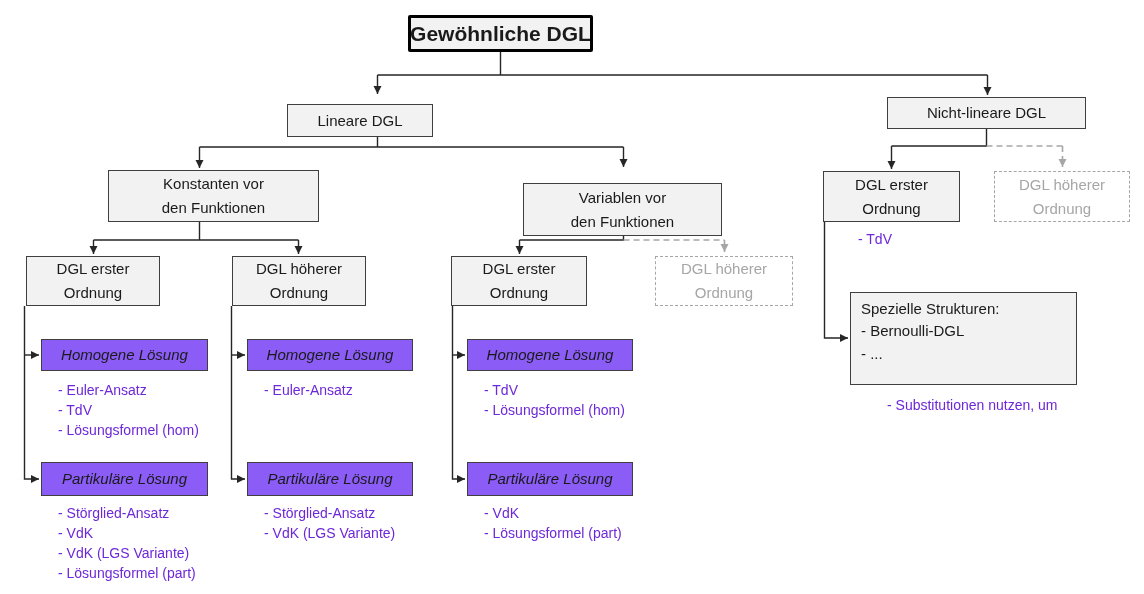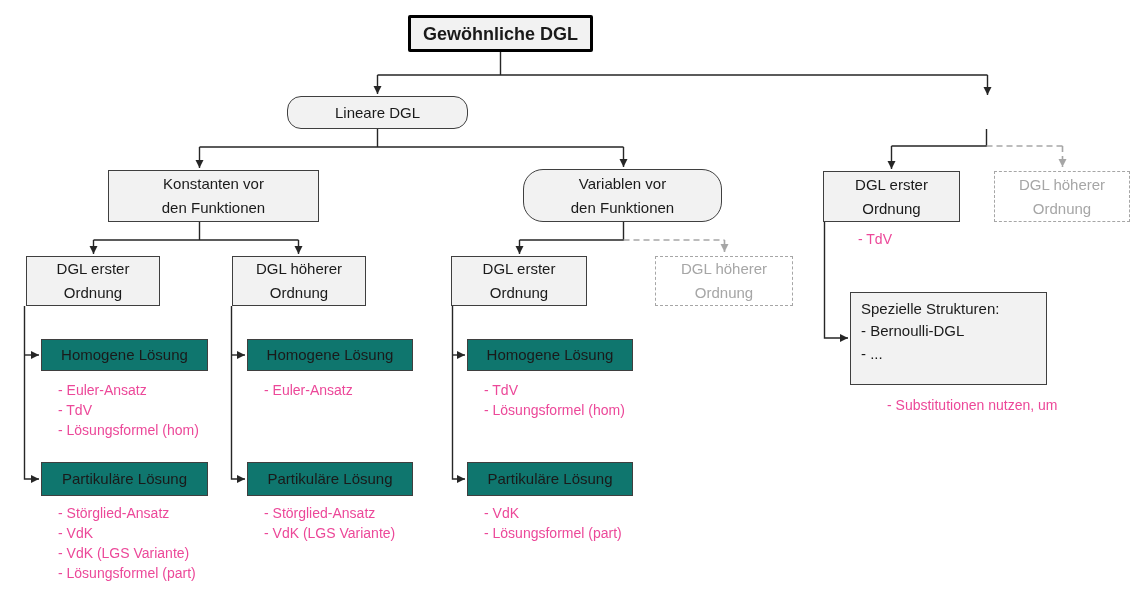--- a/index.html
+++ b/index.html
@@ -34,38 +34,38 @@
     flex-direction: column;
     align-items: center;
     justify-content: center;
     text-align: center;
     white-space: nowrap;
   }
   .box.root {
     border: 3px solid #000000;
     border-radius: 2px;
     font-weight: bold;
-    font-size: 18px;
-  }
-  .box.white { background: #0f766e; }
+    font-size: 21px;
+  }
+  .box.white { background: #8b5cf6; font-style: italic; }
   .box.dashed {
     background: #ffffff;
     border: 1.6px dashed #a6a6a6;
     color: #a6a6a6;
   }
   .box.leftalign {
     align-items: flex-start;
     text-align: left;
     justify-content: flex-start;
     padding: 5px 8px 0 10px;
     line-height: 22.4px;
   }
   .bullets {
     position: absolute;
-    color: #ec4899;
+    color: #6d28d9;
     font-size: 14px;
     line-height: 20px;
     white-space: nowrap;
     text-align: left;
   }
   .note { line-height: 18px; text-align: right; }
 </style>
 </head>
 <body>
 
@@ -107,29 +107,32 @@
       <path d="M724.5,240 V252" marker-end="url(#arwg)"></path>
       <path d="M986.5,146 H1062.5"></path>
       <path d="M1062.5,146 V167" marker-end="url(#arwg)"></path>
     </g>
   </svg>
 
   <div class="box root" style="left:408px; top:15px; width:185px; height:37px;">
       <div>Gewöhnliche DGL</div>
     </div>
 
-  <div class="box" style="left:287px; top:96px; width:181px; height:33px;border-radius:14px;">
+  <div class="box" style="left:287px; top:104px; width:146px; height:33px;">
       <div>Lineare DGL</div>
+    </div>
+  <div class="box" style="left:887px; top:97px; width:199px; height:32px;">
+      <div>Nicht-lineare DGL</div>
     </div>
 
   <div class="box" style="left:108px; top:170px; width:211px; height:52px;">
       <div>Konstanten vor</div>
       <div>den Funktionen</div>
     </div>
-  <div class="box" style="left:523px; top:169px; width:199px; height:53px;border-radius:20px;">
+  <div class="box" style="left:523px; top:183px; width:199px; height:53px;">
       <div>Variablen vor</div>
       <div>den Funktionen</div>
     </div>
   <div class="box" style="left:823px; top:171px; width:137px; height:51px;">
       <div>DGL erster</div>
       <div>Ordnung</div>
     </div>
   <div class="box dashed" style="left:994px; top:171px; width:136px; height:51px;">
       <div>DGL höherer</div>
       <div>Ordnung</div>
@@ -148,21 +151,21 @@
     </div>
   <div class="box" style="left:451px; top:256px; width:136px; height:50px;">
       <div>DGL erster</div>
       <div>Ordnung</div>
     </div>
   <div class="box dashed" style="left:655px; top:256px; width:138px; height:50px;">
       <div>DGL höherer</div>
       <div>Ordnung</div>
     </div>
 
-  <div class="box leftalign" style="left:850px; top:292px; width:197px; height:93px;">
+  <div class="box leftalign" style="left:850px; top:292px; width:227px; height:93px;">
       <div>Spezielle Strukturen:</div>
       <div>- Bernoulli-DGL</div>
       <div>- ...</div>
     </div>
   <div class="bullets note" style="left:887px; top:396px;">
       <div>- Substitutionen nutzen, um</div>
     </div>
 
   <div class="box white" style="left:41px; top:339px; width:167px; height:32px;">Homogene Lösung</div>
   <div class="bullets" style="left:58px; top:380px;">

